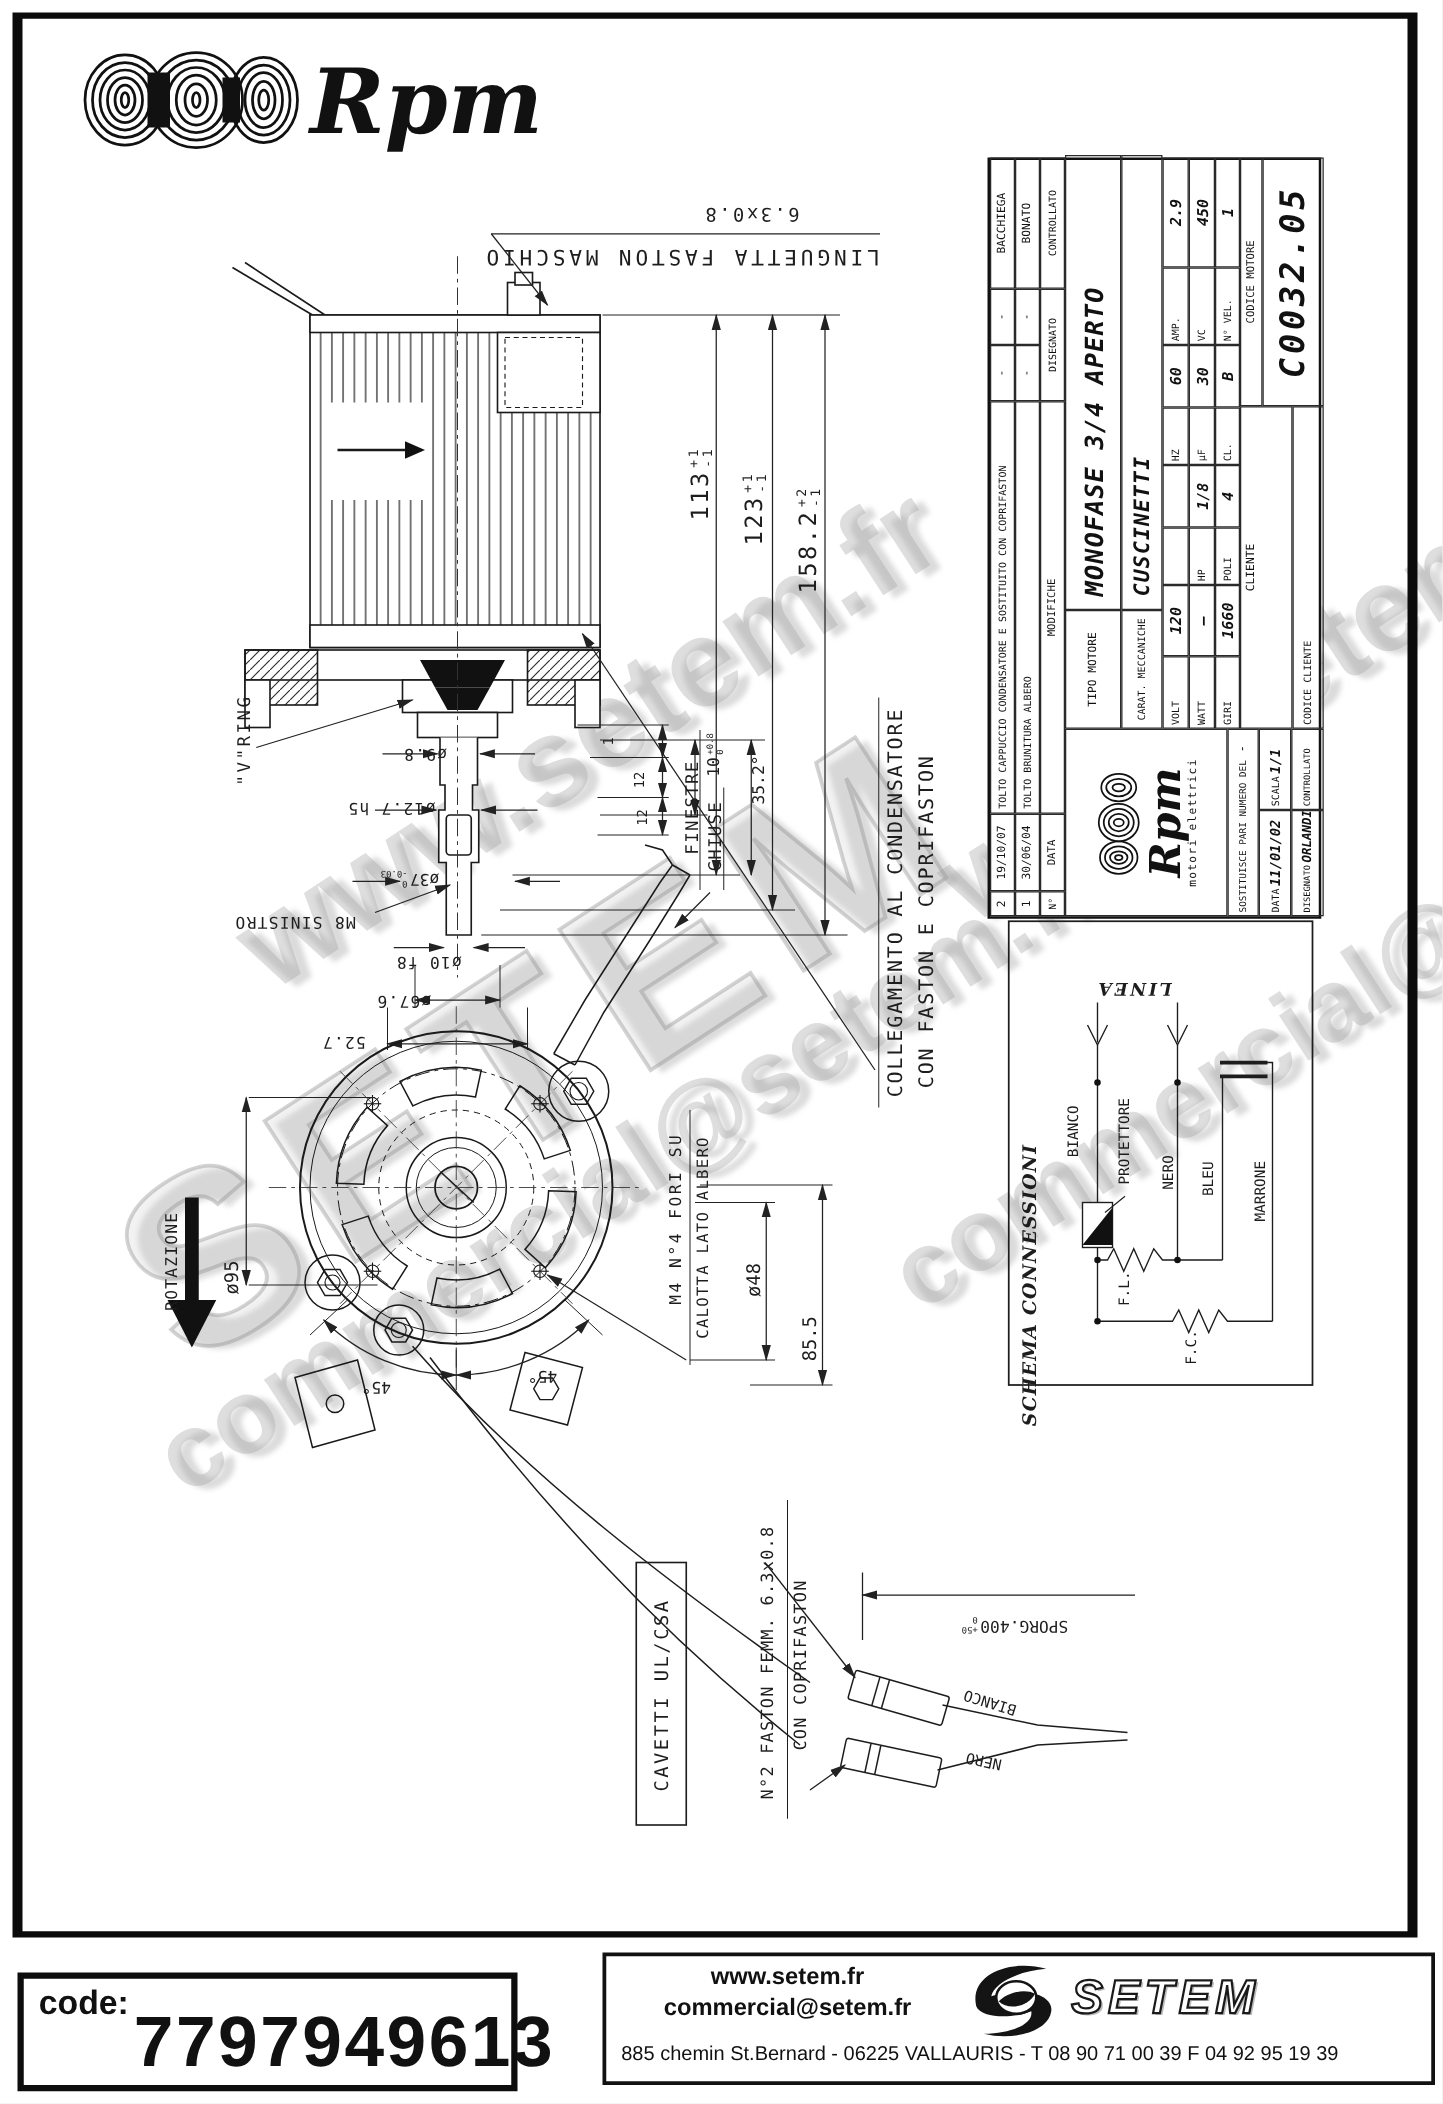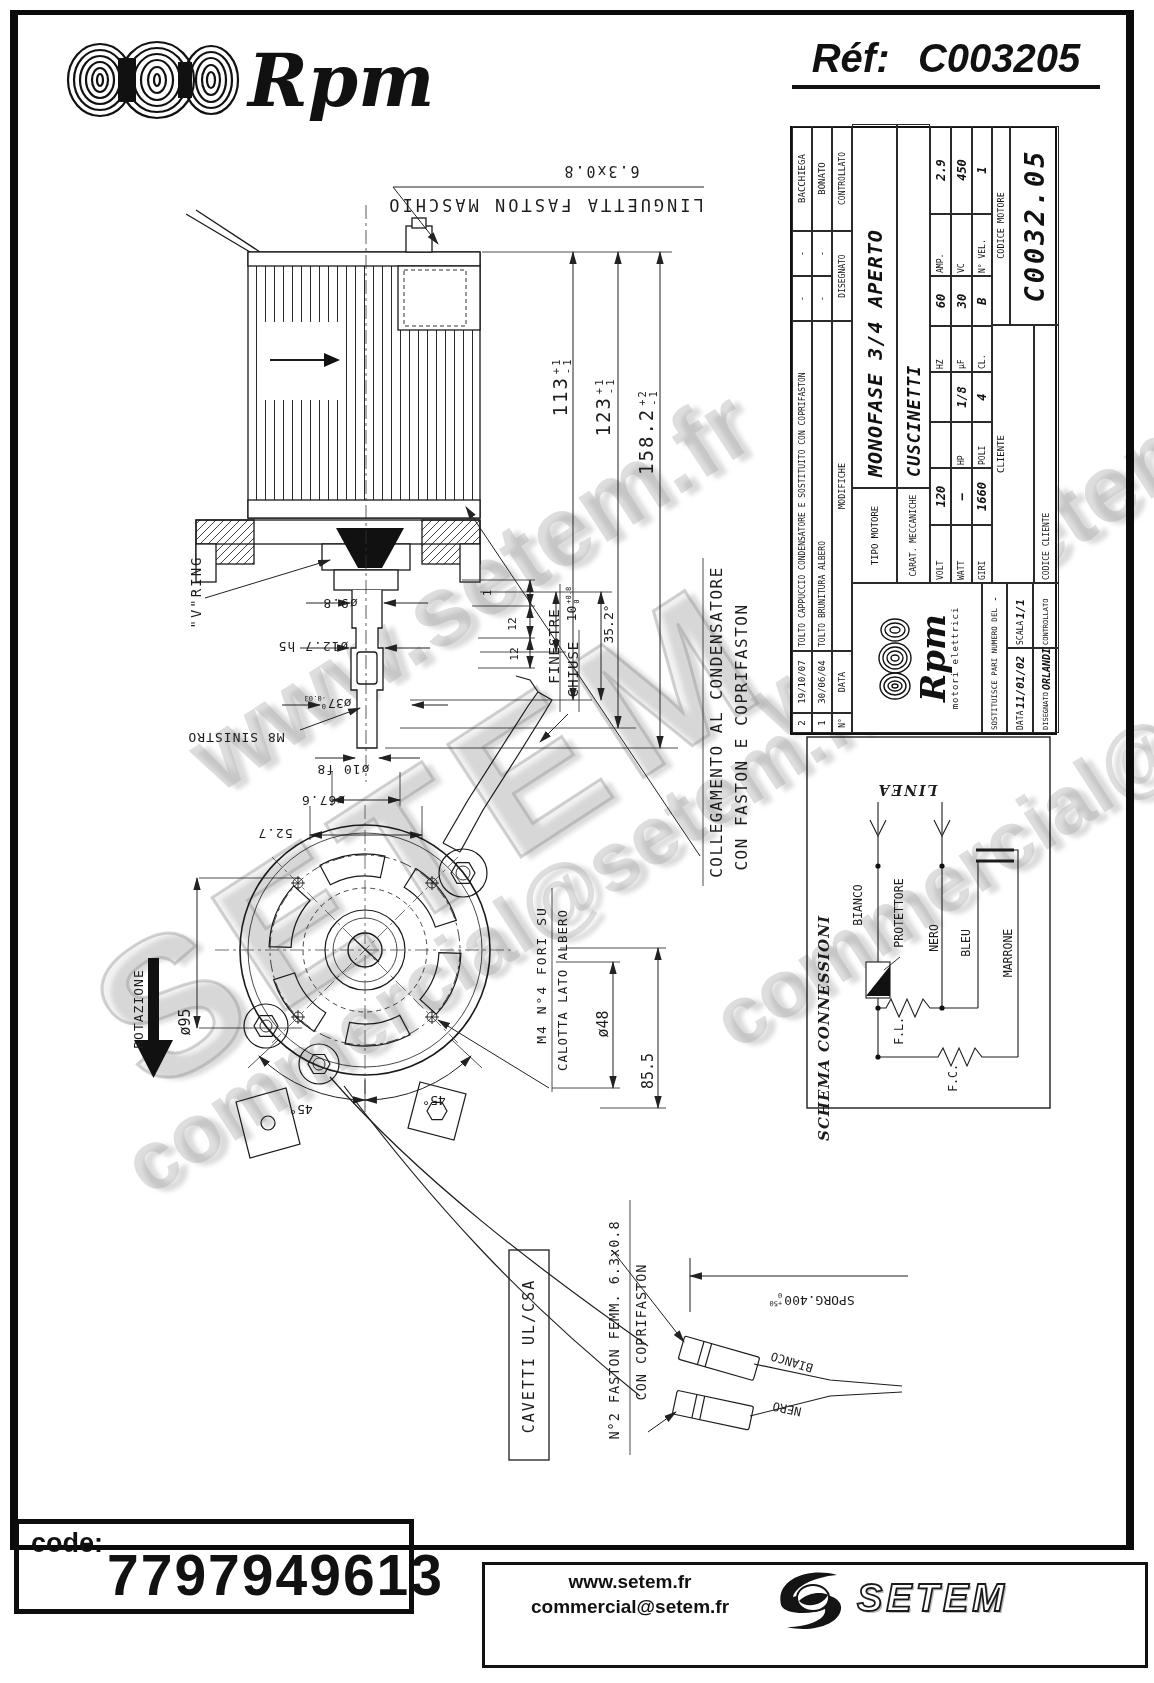--- a/index.html
+++ b/index.html
@@ -20,21 +20,21 @@
   
   #tbwrap{position:absolute;left:790px;top:126px;width:267px;height:609px;}
   #tb{position:absolute;left:0;top:0;width:609px;height:267px;transform-origin:0 0;
       transform:translate(0,609px) rotate(-90deg);border:2px solid #111;box-sizing:border-box;background:#fff;}
   .tb{position:absolute;border:1px solid #2a2a2a;box-sizing:border-box;overflow:hidden;
       font-family:"DejaVu Sans Mono",monospace;color:#111;display:flex;align-items:center;}
   .tb .lab{font-size:8px;padding:0 2px;}
   .cen{justify-content:center;text-align:center;}
   .val{font-style:italic;font-weight:bold;}
   
-  #codebox{position:absolute;left:14px;top:1519px;width:400px;height:95px;border:5px solid #0d0d0d;box-sizing:border-box;}
+  #codebox{position:absolute;left:14px;top:1578px;width:400px;height:95px;border:5px solid #0d0d0d;box-sizing:border-box;}
   #fright{position:absolute;left:482px;top:1562px;width:666px;height:106px;border:3px solid #111;box-sizing:border-box;}
 </style>
 </head>
 <body>
 
 <div id="page">
 
   <div class="wm" style="left:470px;top:590px;font-size:100px;transform:translate(-50%,-50%) rotate(-33deg);">www.setem.fr</div>
   <div class="wm" style="left:430px;top:835px;font-size:195px;letter-spacing:16px;color:rgba(205,205,205,.26);-webkit-text-stroke:3px rgba(140,140,140,.38);transform:translate(-50%,-50%) rotate(-33deg);">SETEM</div>
   <div class="wm" style="left:500px;top:935px;font-size:84px;transform:translate(-50%,-50%) rotate(-33deg);">commercial@setem.fr</div>
@@ -61,24 +61,20 @@
         <ellipse cx="181" cy="62" rx="21" ry="28"></ellipse>
         <ellipse cx="181" cy="62" rx="15" ry="22"></ellipse>
         <ellipse cx="181" cy="62" rx="9" ry="15"></ellipse>
         <ellipse cx="181" cy="62" rx="4" ry="8"></ellipse>
       <rect x="88" y="40" width="18" height="44" fill="#111" stroke="none"></rect>
       <rect x="148" y="44" width="14" height="36" fill="#111" stroke="none"></rect>
     </g>
     <text x="218" y="88" font-family="DejaVu Serif, serif" font-style="italic" font-weight="bold" font-size="72" fill="#111">Rpm</text>
   </svg>
 
-  <div style="position:absolute;left:792px;top:36px;width:308px;border-bottom:4px solid #111;padding-bottom:4px;text-align:center;">
-    <span style="font-style:italic;font-weight:bold;font-size:40px;color:#111;">Réf:</span>
-    <span style="font-style:italic;font-weight:bold;font-size:40px;color:#111;margin-left:24px;">C003205</span>
-  </div>
 
   <svg style="position:absolute;left:0;top:0;" width="1154" height="1683" viewBox="0 0 1154 1683">
     <defs>
       <marker id="ar" viewBox="0 0 12 8" refX="11" refY="4" markerWidth="13" markerHeight="9" orient="auto-start-reverse">
         <path d="M12,4 L0,0.6 L0,7.4 Z" fill="#222"></path>
       </marker>
       <pattern id="fins" width="9" height="9" patternUnits="userSpaceOnUse">
           <path d="M4.5,0 V9" stroke="#2a2a2a" stroke-width="1"></path>
         </pattern>
       <pattern id="hat" width="8" height="8" patternUnits="userSpaceOnUse">
@@ -586,15 +582,16 @@
     <div style="position:absolute;left:10px;top:6px;width:270px;text-align:center;">
       <div style="font-weight:bold;font-size:19px;color:#111;">www.setem.fr</div>
       <div style="font-weight:bold;font-size:19px;color:#111;margin-top:3px;">commercial@setem.fr</div>
     </div>
     <svg style="position:absolute;left:288px;top:2px;" width="78" height="64" viewBox="0 0 78 64">
       <path d="M8,38 C2,12 36,0 64,8 C40,10 22,20 20,30 C44,22 70,28 68,42 C66,58 38,66 14,60 C36,60 54,52 52,42 C38,48 12,48 8,38 Z" fill="#141414"></path>
       <ellipse cx="40" cy="31" rx="16" ry="13" fill="#fff" stroke="#141414" stroke-width="2"></ellipse>
       <path d="M26,34 C34,26 48,24 55,28 C50,38 34,42 26,34 Z" fill="#141414"></path>
     </svg>
     <span style="position:absolute;left:372px;top:12px;font-style:italic;font-weight:bold;font-size:38px;letter-spacing:4px;color:#fff;-webkit-text-stroke:1.8px #1a1a1a;text-shadow:2px 2px 0 #bbb;">SETEM</span>
+    <div style="position:absolute;left:12px;top:70px;width:480px;text-align:center;font-size:16px;color:#111;white-space:nowrap;">885 chemin St.Bernard - 06225 VALLAURIS - T 08 90 71 00 39 F 04 92 95 19 39</div>
   </div>
 
 </div>
 
 </body></html>

